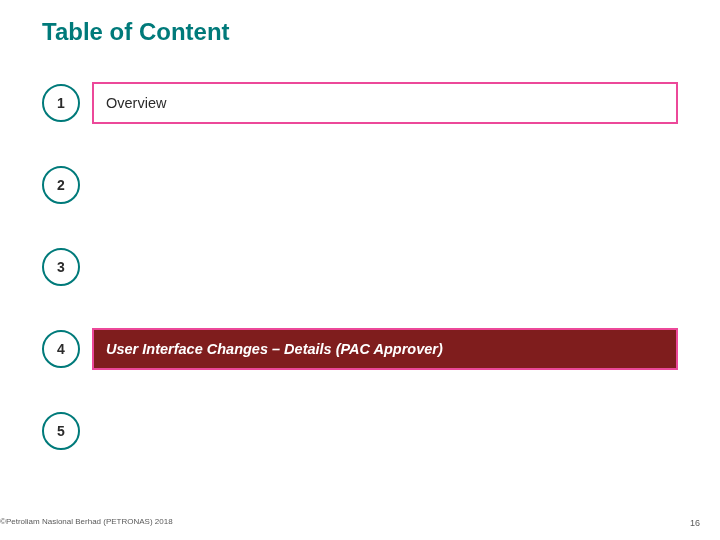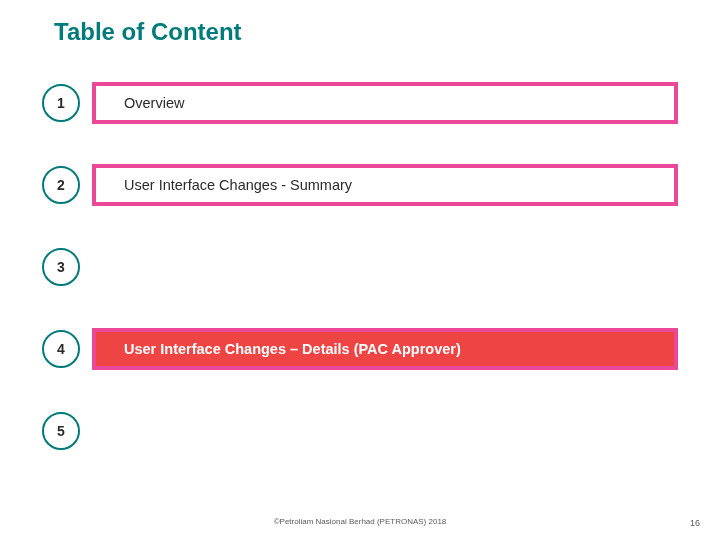--- a/index.html
+++ b/index.html
@@ -13,21 +13,21 @@
     overflow: hidden;
   }
   .slide {
     position: relative;
     width: 720px;
     height: 540px;
     box-sizing: border-box;
   }
   .title {
     position: absolute;
-    left: 54px;
+    left: 42px;
     top: 18px;
     font-size: 24px;
     font-weight: 700;
     color: #007a7a;
   }
   .toc {
     position: absolute;
     left: 42px;
     top: 78px;
     width: 636px;
@@ -53,40 +53,40 @@
     font-weight: 700;
     color: #2b2b2b;
     background: #ffffff;
   }
   .bar {
     position: absolute;
     left: 50px;
     top: 4px;
     right: 0;
     height: 42px;
-    border: 4px solid #ec4899;
+    border: 2px solid #ec4899;
     box-sizing: border-box;
     display: flex;
     align-items: center;
-    padding-left: 28px;
+    padding-left: 12px;
     font-size: 14.5px;
     color: #2b2b2b;
     background: #ffffff;
   }
   .bar.active {
-    background: #ef4444;
+    background: #7f1d1d;
     color: #ffffff;
     font-weight: 700;
+    font-style: italic;
   }
   .footer {
     position: absolute;
     bottom: 14px;
     left: 0;
     right: 0;
-    text-align: center;
     font-size: 8px;
     color: #5a5a5a;
   }
   .pagenum {
     position: absolute;
     bottom: 12px;
     right: 20px;
     font-size: 9px;
     color: #5a5a5a;
     text-align: right;
@@ -101,21 +101,20 @@
 
   <div class="toc">
 
     <div class="row">
       <div class="num">1</div>
       <div class="bar">Overview</div>
     </div>
 
     <div class="row">
       <div class="num">2</div>
-      <div class="bar">User Interface Changes - Summary</div>
     </div>
 
     <div class="row">
       <div class="num">3</div>
     </div>
 
     <div class="row">
       <div class="num">4</div>
       <div class="bar active">User Interface Changes – Details (PAC Approver)</div>
     </div>

